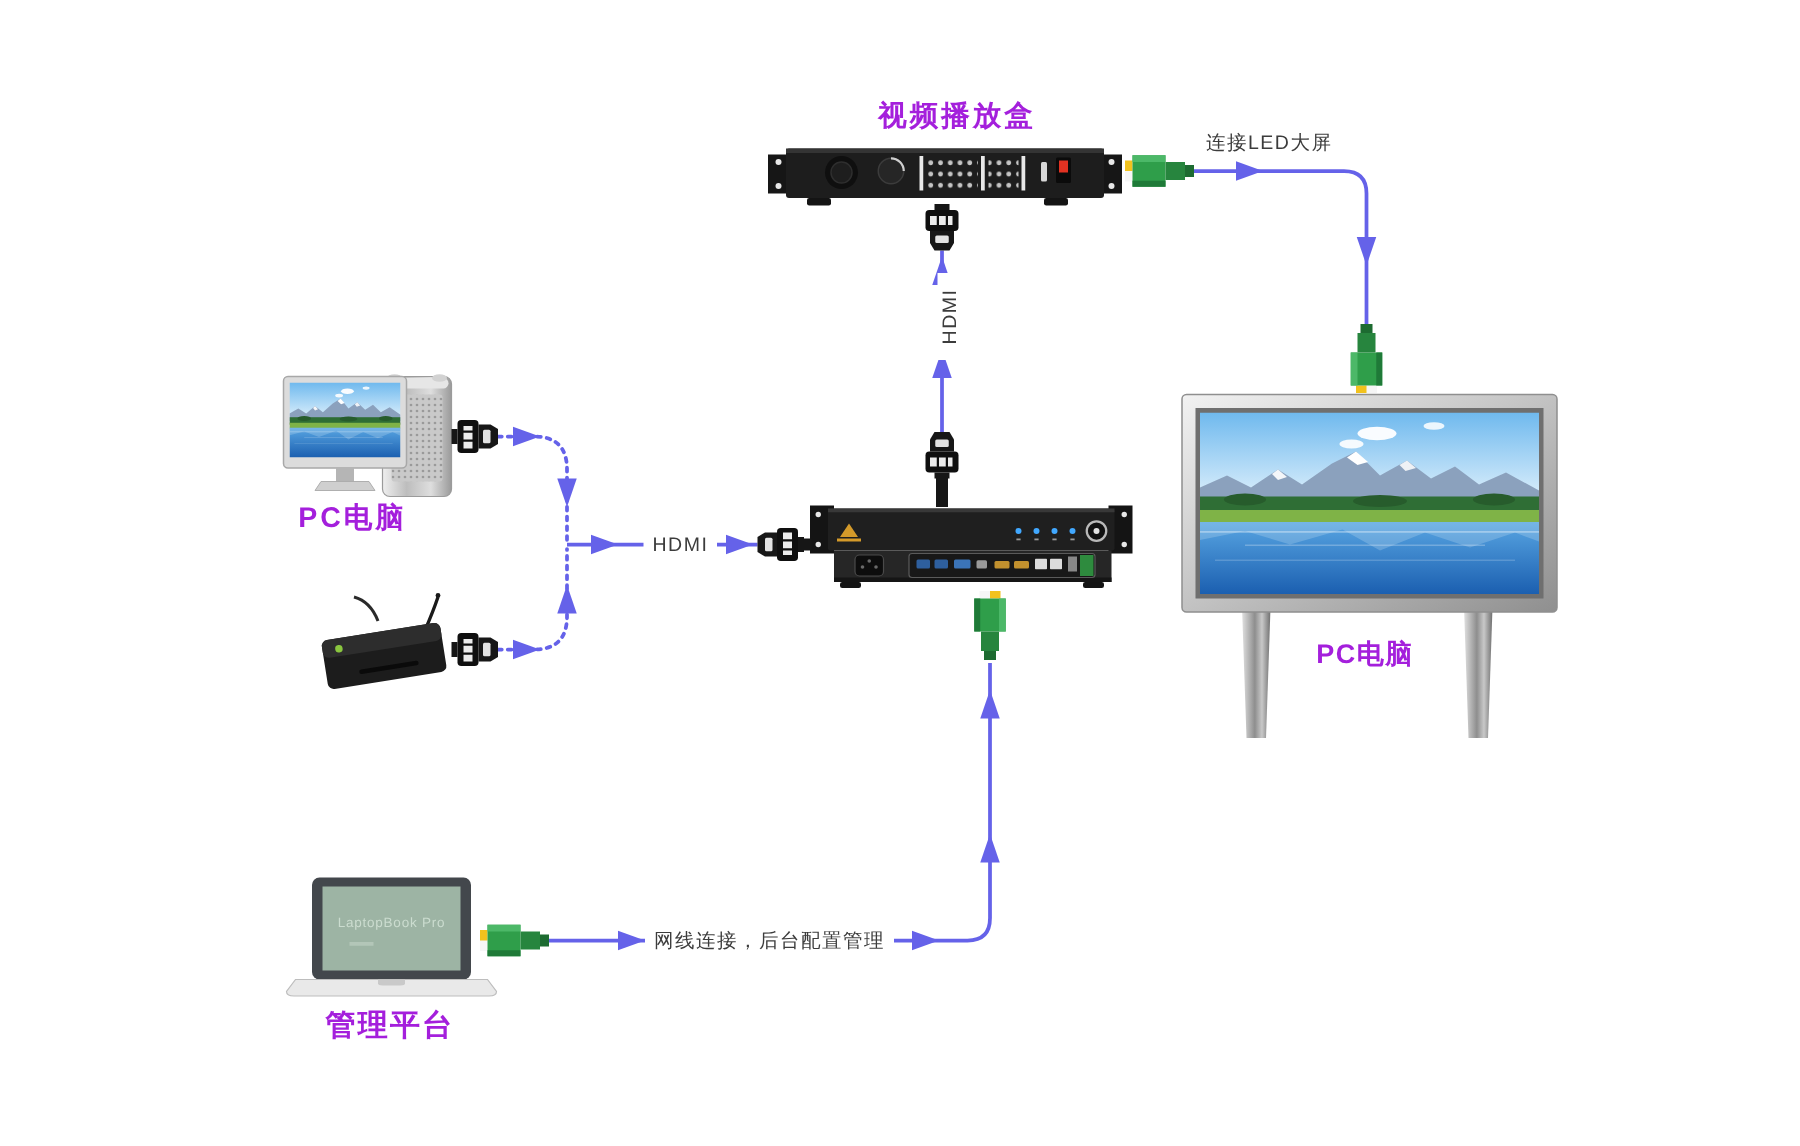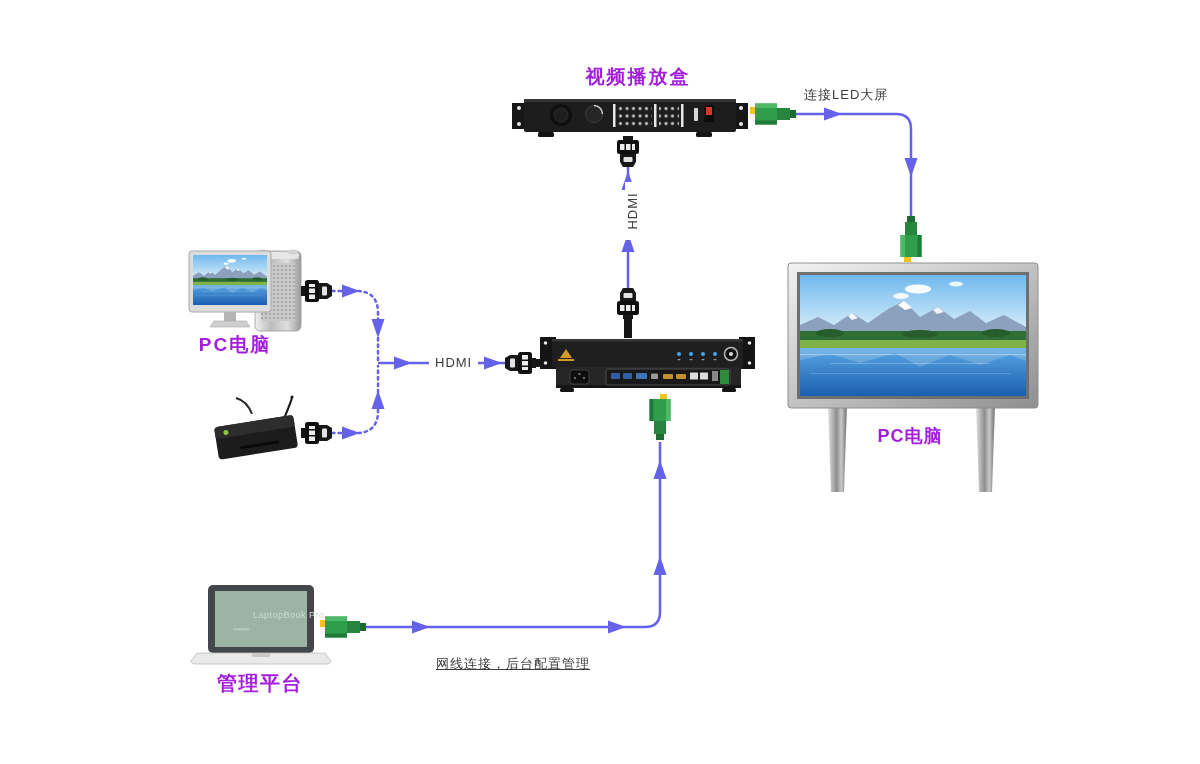--- a/index.html
+++ b/index.html
@@ -4,21 +4,21 @@
 <style>
   html,body{margin:0;padding:0;width:1200px;height:764px;background:#fff;overflow:hidden;
     font-family:"Liberation Sans", "DejaVu Sans", sans-serif;}
   .stage{position:relative;width:1200px;height:764px;background:#fff;}
   .stage > svg{position:absolute;left:0;top:0;}
   .lbl{position:absolute;white-space:nowrap;}
   .label-magenta{color:#a41fdc;font-size:19px;font-weight:600;letter-spacing:2px;text-align:center;}
   .label-dark{color:#3c3c3c;font-size:13px;letter-spacing:1px;}
   .on-line{background:#ffffff;padding:0 6px;line-height:16px;}
   .hdmi-vert{transform:rotate(-90deg);transform-origin:50% 50%;width:46px;text-align:center;}
-  .laptop-screen-text{color:#cbdccf;font-size:9px;letter-spacing:0.5px;text-align:left;width:92px;padding-left:38px;}
+  .laptop-screen-text{color:#cbdccf;font-size:9px;letter-spacing:0.5px;text-align:center;width:92px;}
 </style>
 </head>
 <body>
 
 <div class="stage">
 
 <svg width="1200" height="764" viewBox="0 0 1200 764">
   <defs>
     <linearGradient id="skyGrad" x1="0" y1="0" x2="0" y2="1">
       <stop offset="0" stop-color="#6fb9ee"></stop>
@@ -247,19 +247,19 @@
     <use href="#rj45" transform="translate(911,262) rotate(-90)"></use>
   </g>
 </svg>
 
 <div class="lbl label-magenta" style="left:540px;top:64px;width:196px;">视频播放盒</div>
 <div class="lbl label-magenta" style="left:180px;top:332px;width:110px;">PC电脑</div>
 <div class="lbl label-magenta" style="left:190px;top:670px;width:140px;font-size:20px;letter-spacing:1.5px;">管理平台</div>
 <div class="lbl label-magenta" style="left:850px;top:424px;width:120px;font-size:18px;letter-spacing:1px;">PC电脑</div>
 
 <div class="lbl label-dark" style="left:804px;top:86px;">连接LED大屏</div>
-<div class="lbl label-dark on-line" style="left:430px;top:656px;text-decoration:underline;">网线连接，后台配置管理</div>
+<div class="lbl label-dark on-line" style="left:430px;top:619px;">网线连接，后台配置管理</div>
 <div class="lbl label-dark on-line" style="left:429px;top:355px;">HDMI</div>
 <div class="lbl label-dark on-line hdmi-vert" style="left:604px;top:203px;">HDMI</div>
 
 <div class="lbl laptop-screen-text" style="left:215px;top:610px;">LaptopBook Pro</div>
 
 </div>
 
 </body></html>

